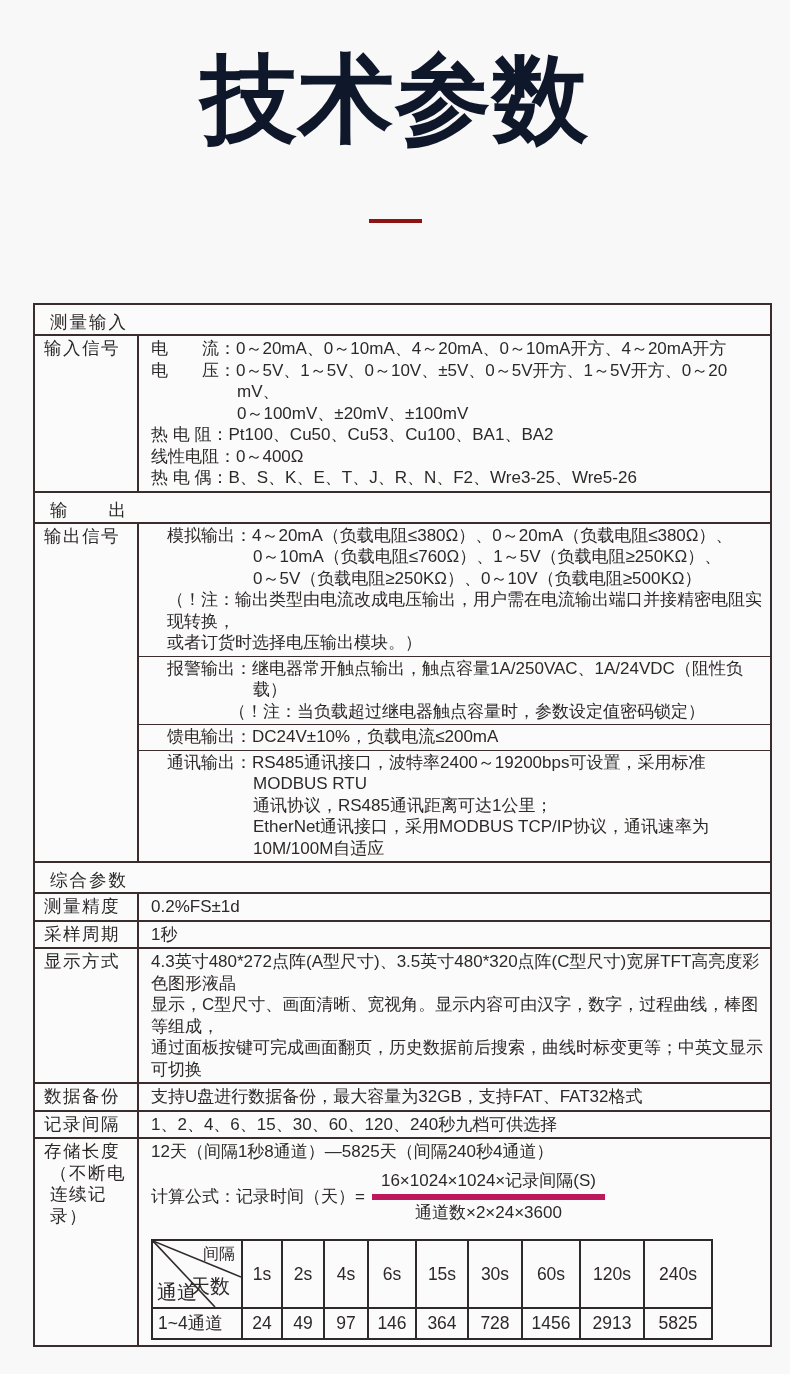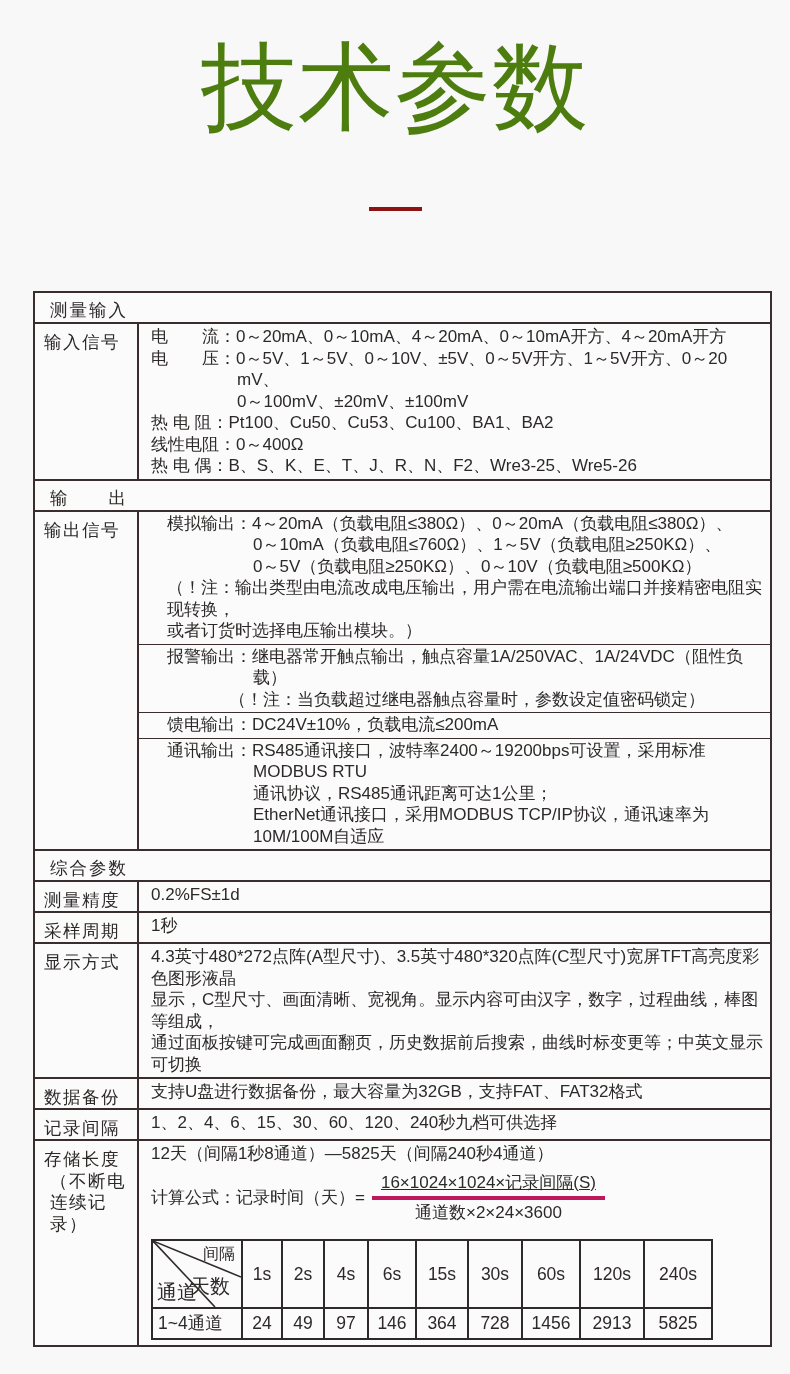--- a/index.html
+++ b/index.html
@@ -4,55 +4,55 @@
 <style>
   html,body{margin:0;padding:0;}
   body{
     width:790px;height:1374px;
     background:#f8f8f8;
     font-family:"Liberation Sans",sans-serif;
     color:#2d2929;
     overflow:hidden;
   }
   .page-title{
-    margin:0;padding-top:36px;
-    font-size:96px;line-height:102px;font-weight:400;
-    text-align:center;color:#4d7c0f;letter-spacing:1px;
+    margin:0;padding-top:48px;
+    font-size:96px;line-height:102px;font-weight:700;
+    text-align:center;color:#0f172a;letter-spacing:1px;
   }
   .title-divider{
     width:53px;height:4px;margin:69px auto 0;
     background:#8E1414;
   }
   table.spec{
     margin:80px 0 0 33px;
     width:739px;
     border-collapse:collapse;
     table-layout:fixed;
     background:#fbfbfb;
     font-size:17px;
   }
   table.spec td{
     border:2px solid #3a2d2d;
     vertical-align:top;
   }
   .col-label{width:104px;}
   .section-cell{padding:7px 0 2px 15px;line-height:20px;letter-spacing:2px;font-size:17.5px;}
-  .label-cell{padding:8px 2px 0 9px;line-height:21px;letter-spacing:1.5px;font-size:17.5px;}
+  .label-cell{padding:2px 2px 0 9px;line-height:21px;letter-spacing:1.5px;font-size:17.5px;}
   .label-sub{padding-left:6px;}
   .content-cell{padding:2px 4px 2px 12px;}
   .content-cell.no-pad{padding:0;}
   .line{line-height:21.5px;}
   .hang{padding-left:86px;text-indent:-86px;}
   .indent{padding-left:86px;}
   .indent-sm{padding-left:62px;}
   .subcell{padding:1px 4px 2px 28px;}
   .subcell + .subcell{border-top:1px solid #3a2d2d;}
   .formula{display:flex;align-items:center;padding:8px 0 3px 0;line-height:20px;}
   .fraction{text-align:center;margin-left:7px;}
-  .frac-num{padding:0 9px 3px 9px;border-bottom:4px solid #be185d;text-decoration:underline;}
+  .frac-num{padding:0 9px 3px 9px;border-bottom:6px solid #be185d;}
   .frac-den{padding-top:3px;}
   table.mini{
     border-collapse:collapse;margin:13px 0 0 0;
     font-size:17.5px;table-layout:fixed;
   }
   table.mini td{
     border:2px solid #2f2a2a;
     text-align:center;vertical-align:middle;
     padding:0;line-height:20px;
   }

